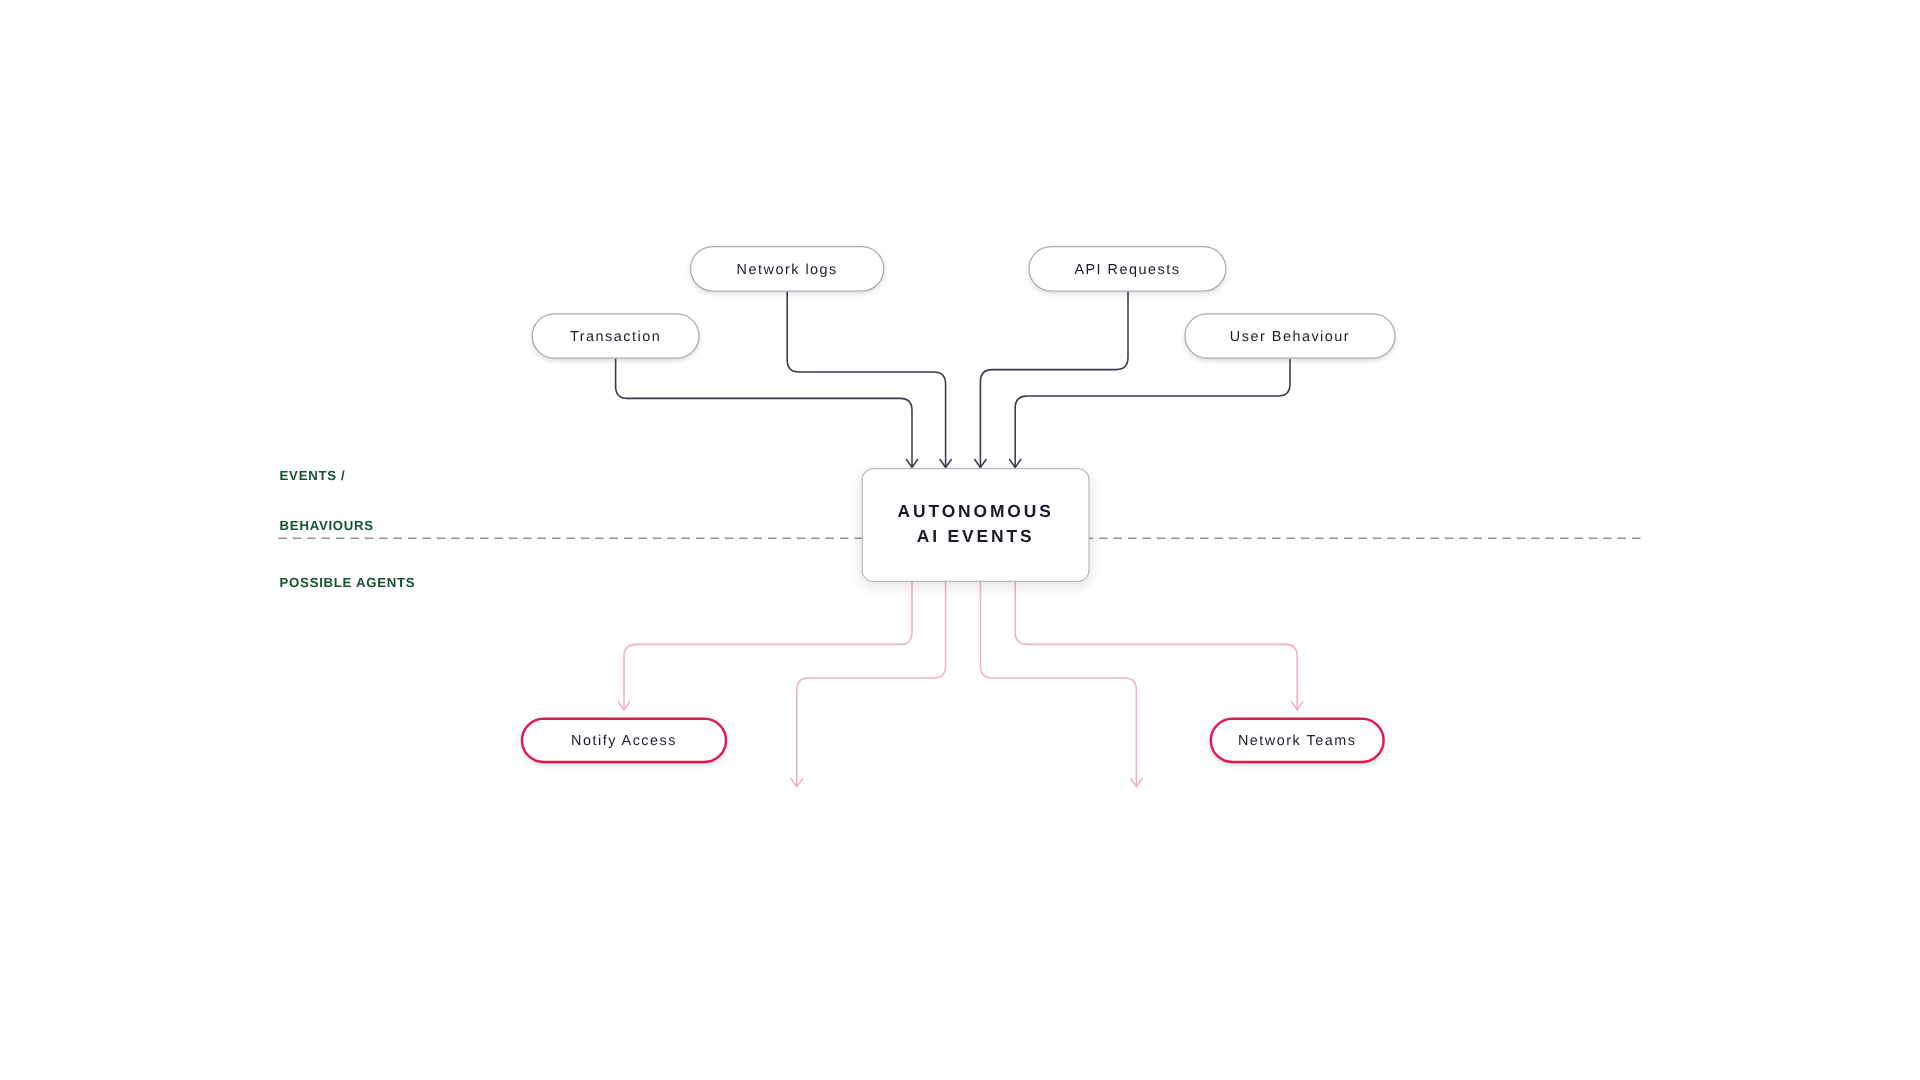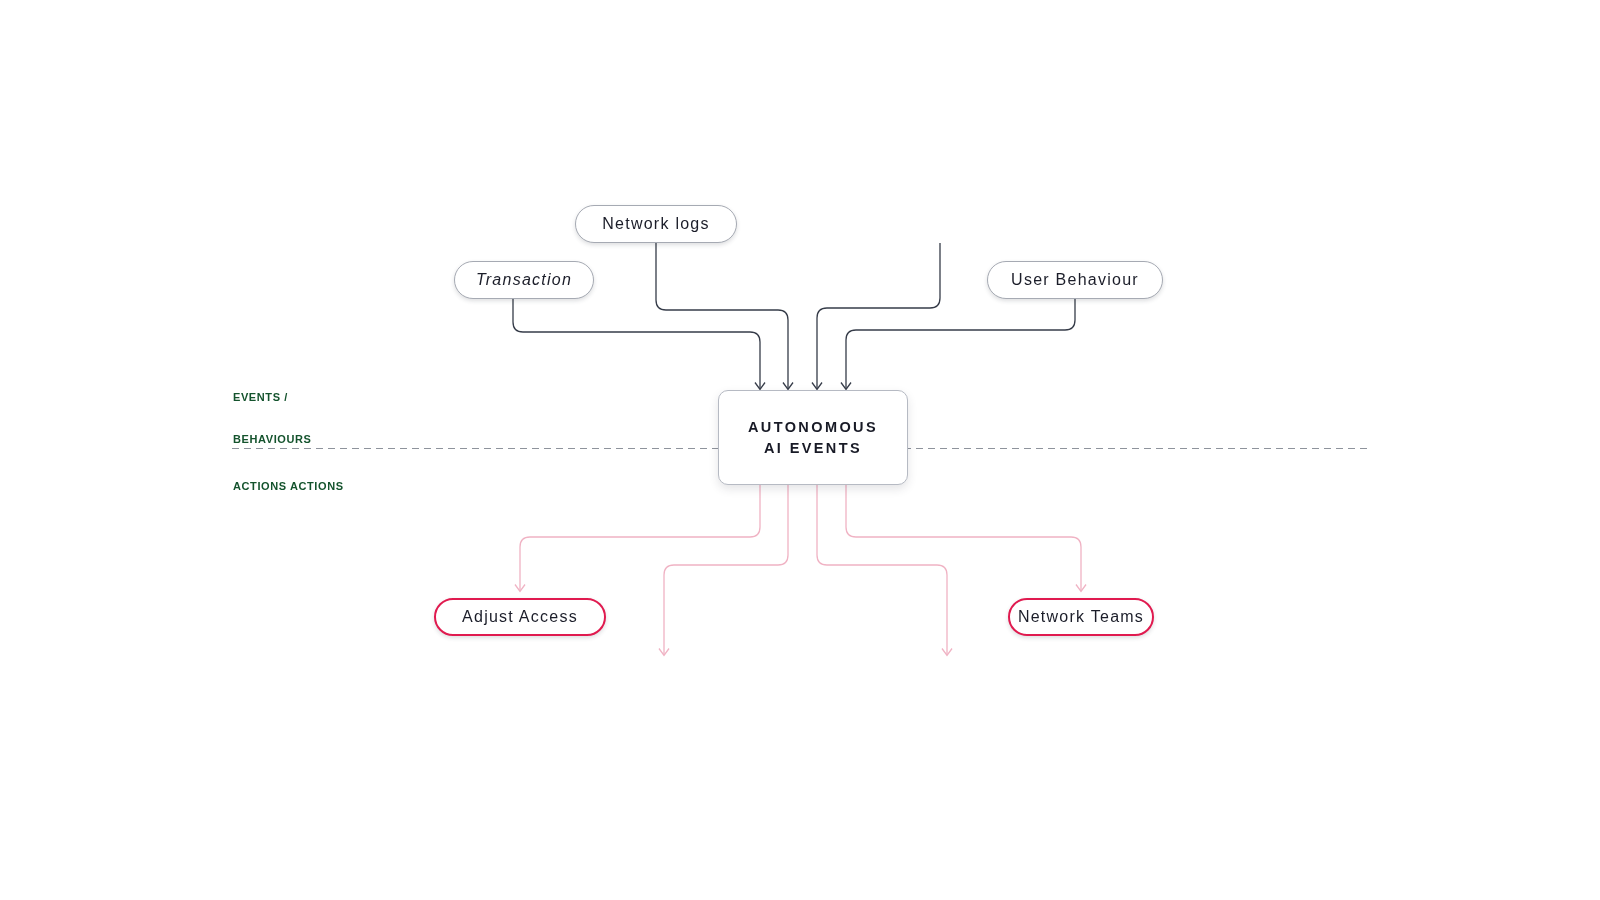--- a/index.html
+++ b/index.html
@@ -4,21 +4,21 @@
 <style>
   html,body{margin:0;padding:0;background:#ffffff;}
   .stage{
     position:relative;width:1600px;height:900px;background:#ffffff;overflow:hidden;
     font-family:"Liberation Sans", sans-serif;
   }
   .stage svg{position:absolute;left:0;top:0;}
   .pill{
     position:absolute;height:38px;border-radius:19px;background:#ffffff;
     display:flex;align-items:center;justify-content:center;
-    font-size:16px;letter-spacing:1.25px;color:#1b1d29;box-sizing:border-box;
+    font-size:12px;letter-spacing:1.25px;color:#1b1d29;box-sizing:border-box;
     box-shadow:0 2px 4px rgba(45,50,65,0.16);
     white-space:nowrap;font-weight:500;
   }
   .pill.input{border:1.5px solid #a6aab3;}
   .pill.action{border:2px solid #e01a4f;}
   .agent-box{
     position:absolute;left:718px;top:390px;width:190px;height:95px;
     background:#ffffff;border:1px solid #b6bac3;border-radius:10px;
     box-shadow:0 4px 10px rgba(45,50,65,0.13);
     display:flex;flex-direction:column;align-items:center;justify-content:center;
@@ -71,27 +71,28 @@
     <g stroke="#f0b3c4" stroke-width="1.3" fill="none">
       <path d="M846 485 L846 527 Q846 537 856 537 L1071 537 Q1081 537 1081 547 L1081 591"></path>
       <path d="M1076 584.5 L1081 591.5 L1086 584.5"></path>
     </g>
   </svg>
 
   <div class="section-label" style="top:366px;">
     <div>EVENTS /</div>
     <div>BEHAVIOURS</div>
   </div>
-  <div class="section-label" style="top:476px;">ACTIONS ACTIONS</div>
+  <div class="section-label" style="top:476px;">POSSIBLE AGENTS</div>
 
-  <div class="pill input" style="left:454px;top:261px;width:140px;font-style:italic;">Transaction</div>
+  <div class="pill input" style="left:443px;top:261px;width:140px;">Transaction</div>
   <div class="pill input" style="left:575px;top:205px;width:162px;">Network logs</div>
+  <div class="pill input" style="left:857px;top:205px;width:165px;">API Requests</div>
   <div class="pill input" style="left:987px;top:261px;width:176px;text-align:right;">User Behaviour</div>
 
   <div class="agent-box">
     <div>AUTONOMOUS</div>
     <div>AI EVENTS</div>
   </div>
 
-  <div class="pill action" style="left:434px;top:598px;width:172px;">Adjust Access</div>
+  <div class="pill action" style="left:434px;top:598px;width:172px;">Notify Access</div>
   <div class="pill action" style="left:1008px;top:598px;width:146px;">Network Teams</div>
 
 </div>
 
 </body></html>

